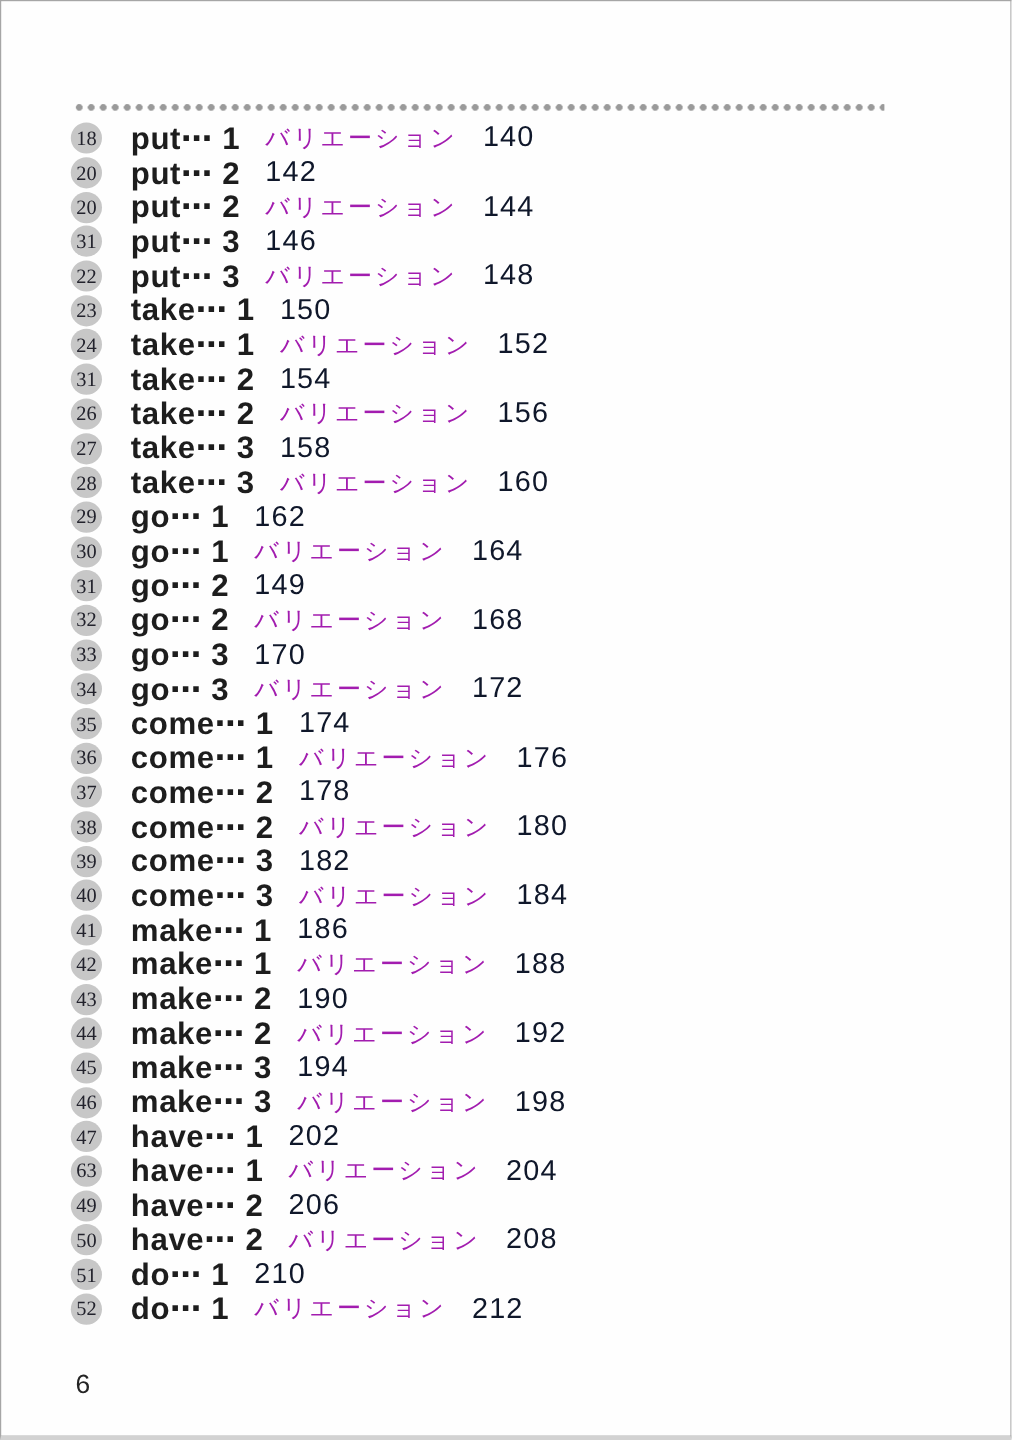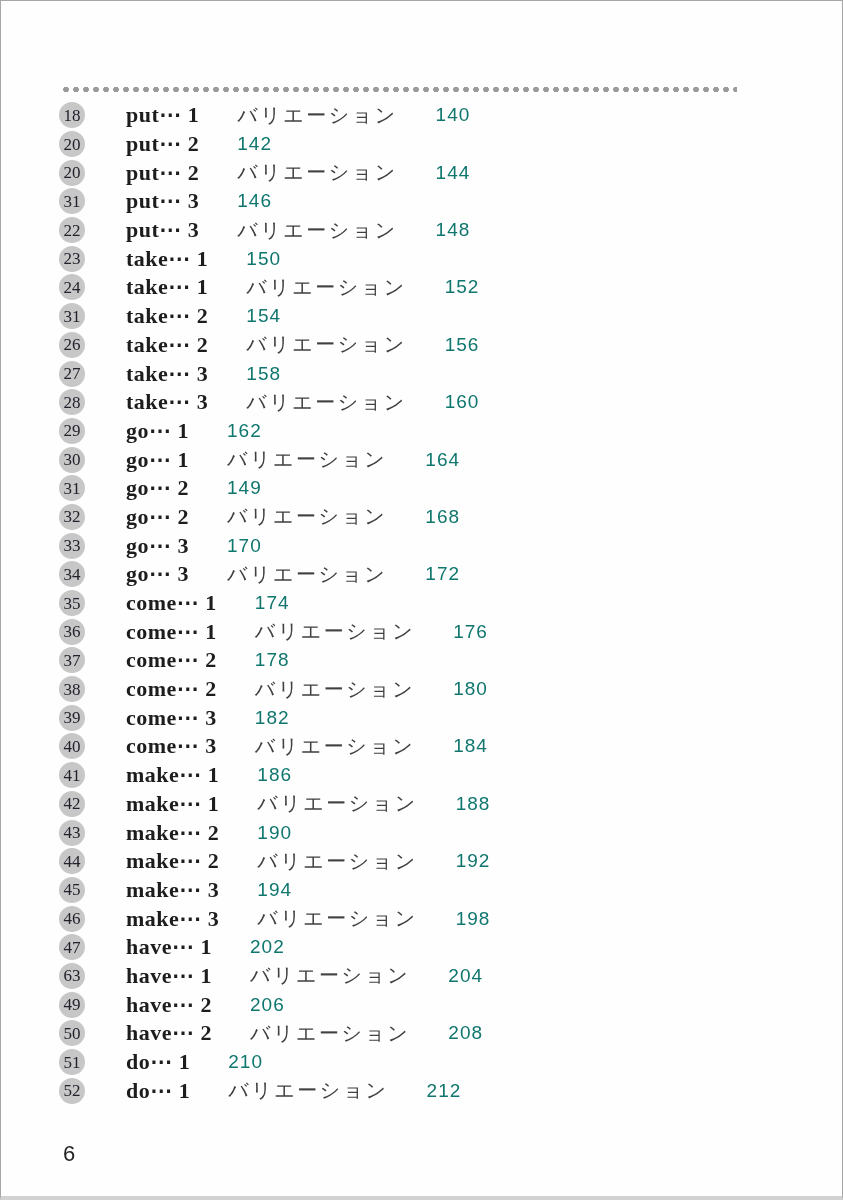--- a/index.html
+++ b/index.html
@@ -29,55 +29,54 @@
     left: 58px;
     top: 100px;
     margin: 0;
     padding: 0;
     list-style: none;
   }
   li.toc-row {
     display: flex;
     align-items: center;
     height: 28.7px;
-    column-gap: 38px;
+    column-gap: 21px;
     white-space: nowrap;
   }
   .badge {
     flex: 0 0 auto;
     width: 26px;
     height: 26px;
     border-radius: 50%;
     background: var(--color-badge, #c7c7c7);
     display: flex;
     align-items: center;
     justify-content: center;
     font-family: "Liberation Serif", "DejaVu Serif", serif;
     font-size: 17px;
     line-height: 1;
     color: #22222c;
     margin-right: 3px;
   }
   .entry-title {
-    font-size: 22px;
+    font-size: 26px;
     font-weight: bold;
     color: var(--color-text, #1d1d1d);
     letter-spacing: 0.5px;
-    font-family: Liberation Serif, serif;
   }
   .entry-variation {
     font-size: 20px;
     font-weight: 500;
-    color: #404040;
+    color: #a21caf;
     letter-spacing: 2.5px;
   }
   .entry-page {
-    font-size: 19px;
+    font-size: 24px;
     font-weight: 400;
-    color: #0f766e;
+    color: #0f172a;
     letter-spacing: 1px;
   }
   .folio {
     position: absolute;
     left: 62px;
     top: 1140px;
     font-size: 22px;
     color: #242424;
   }
 </style>

